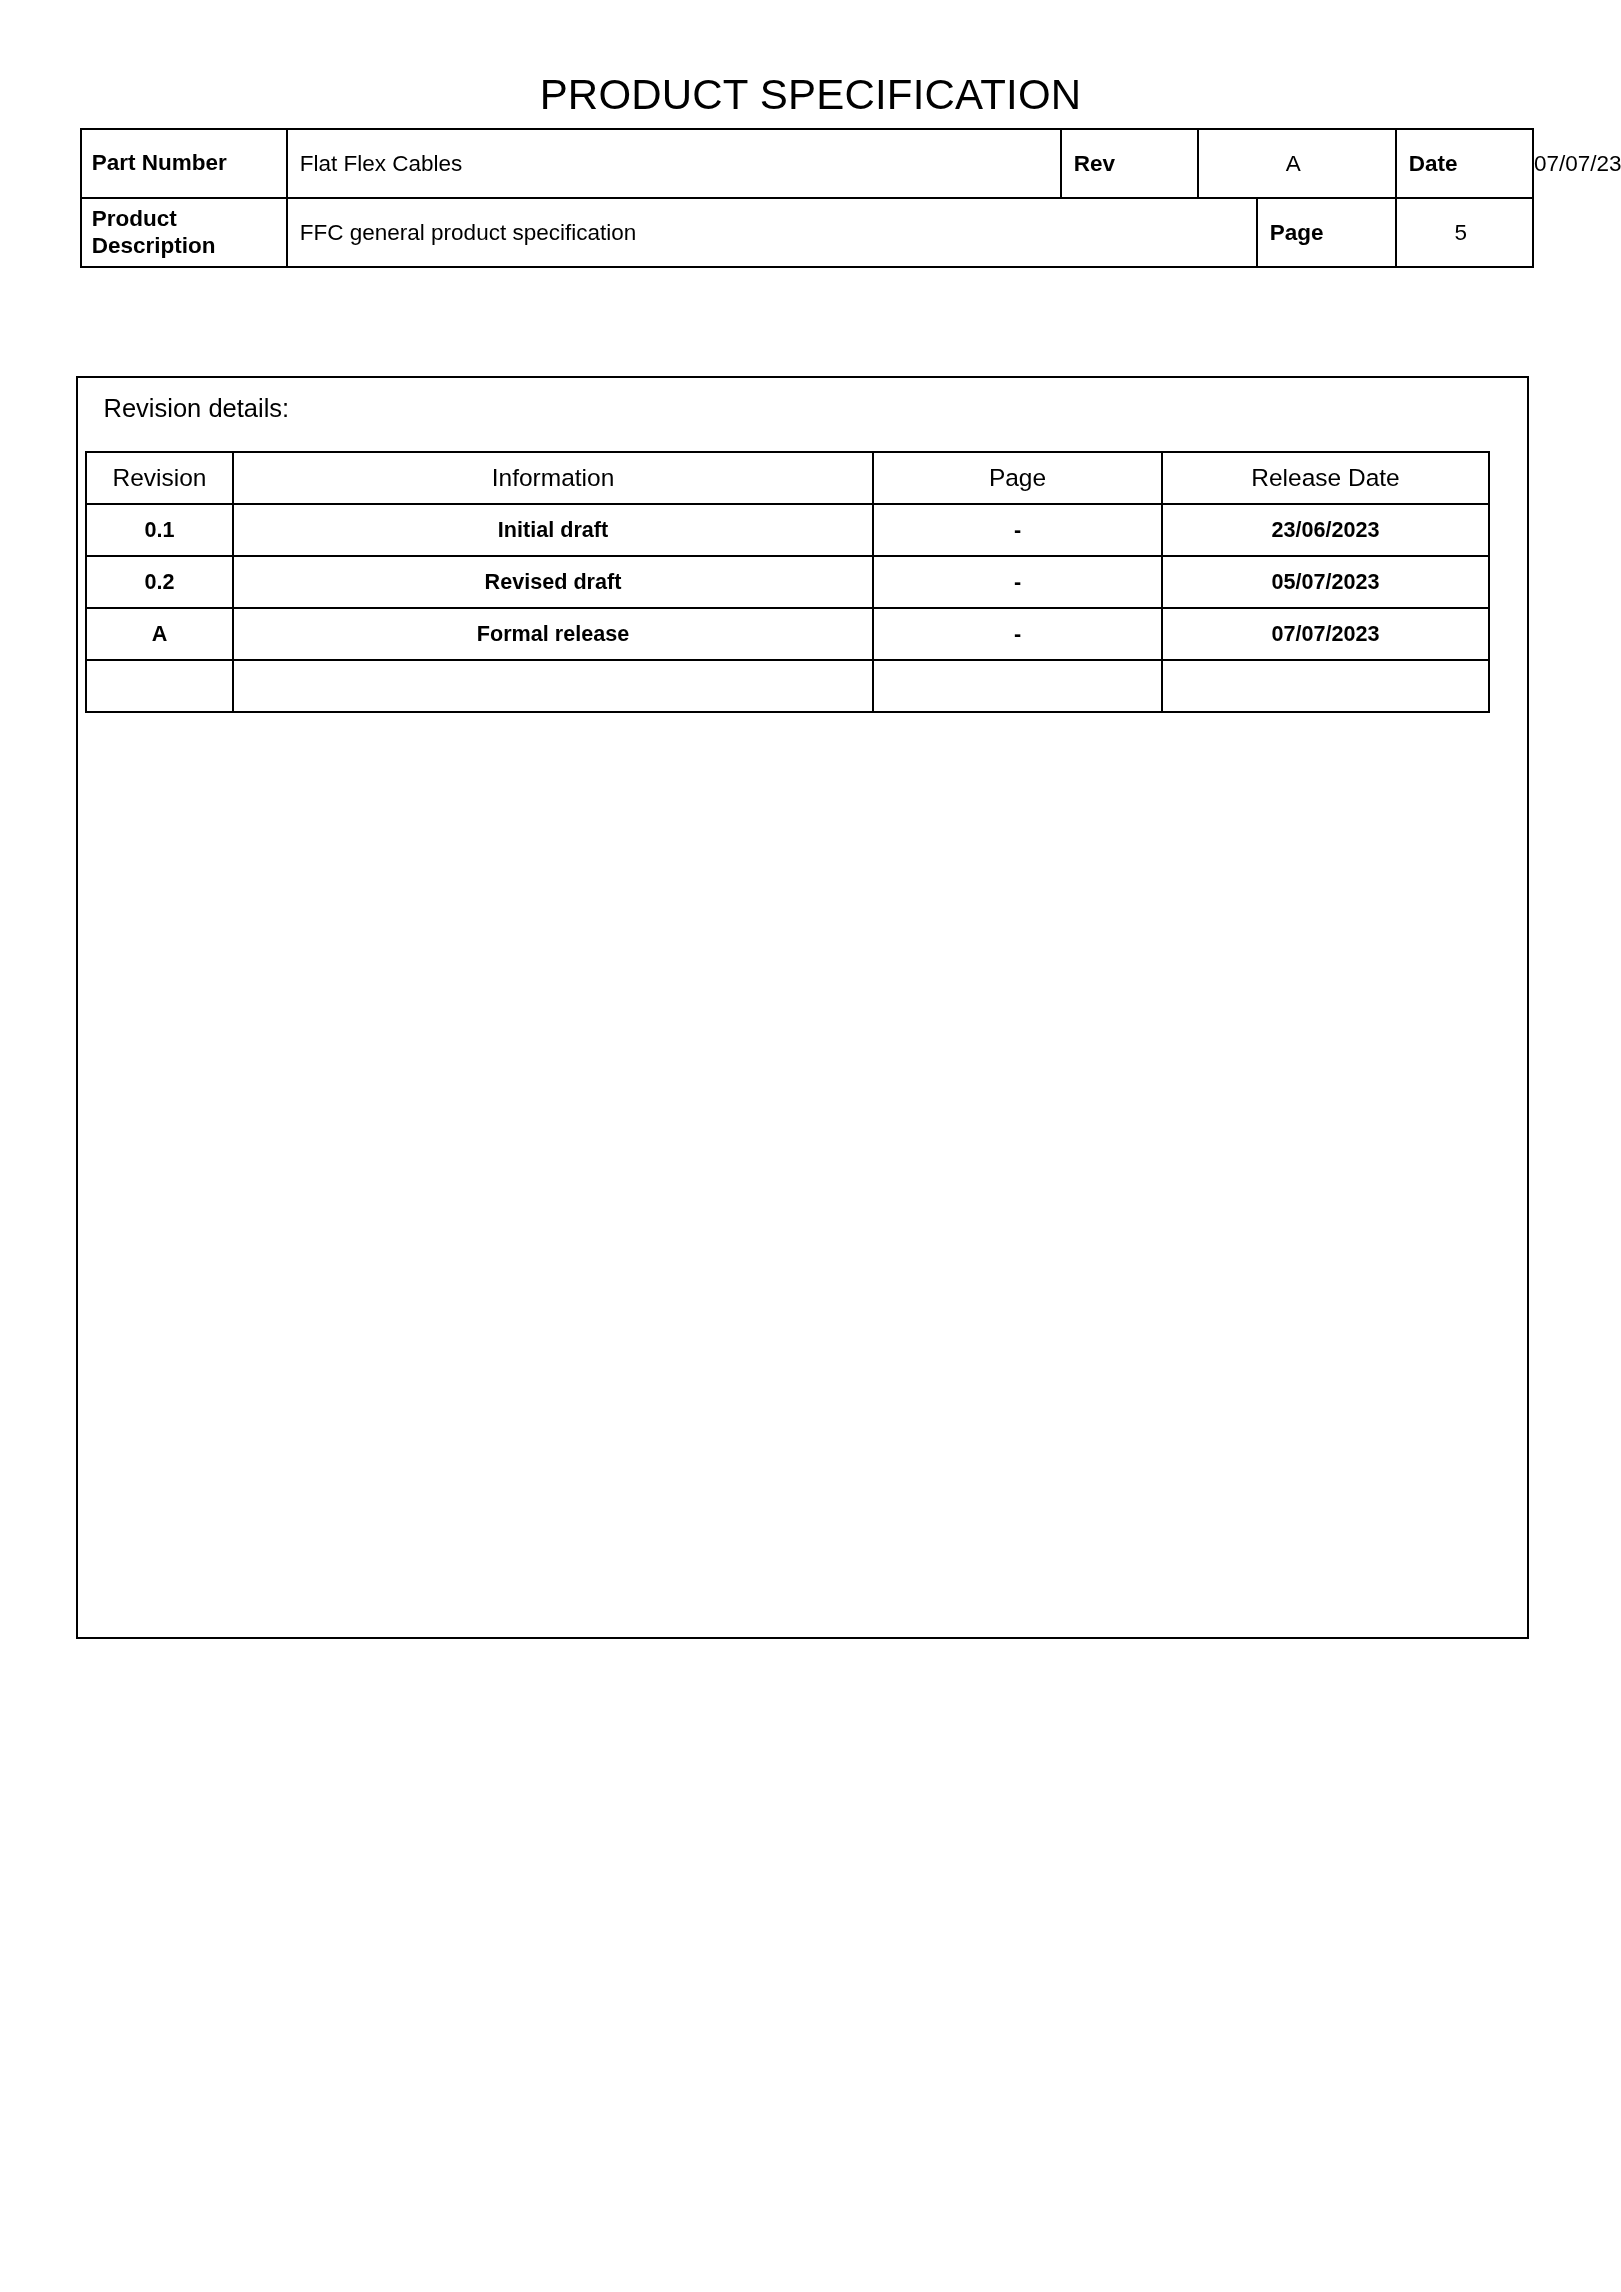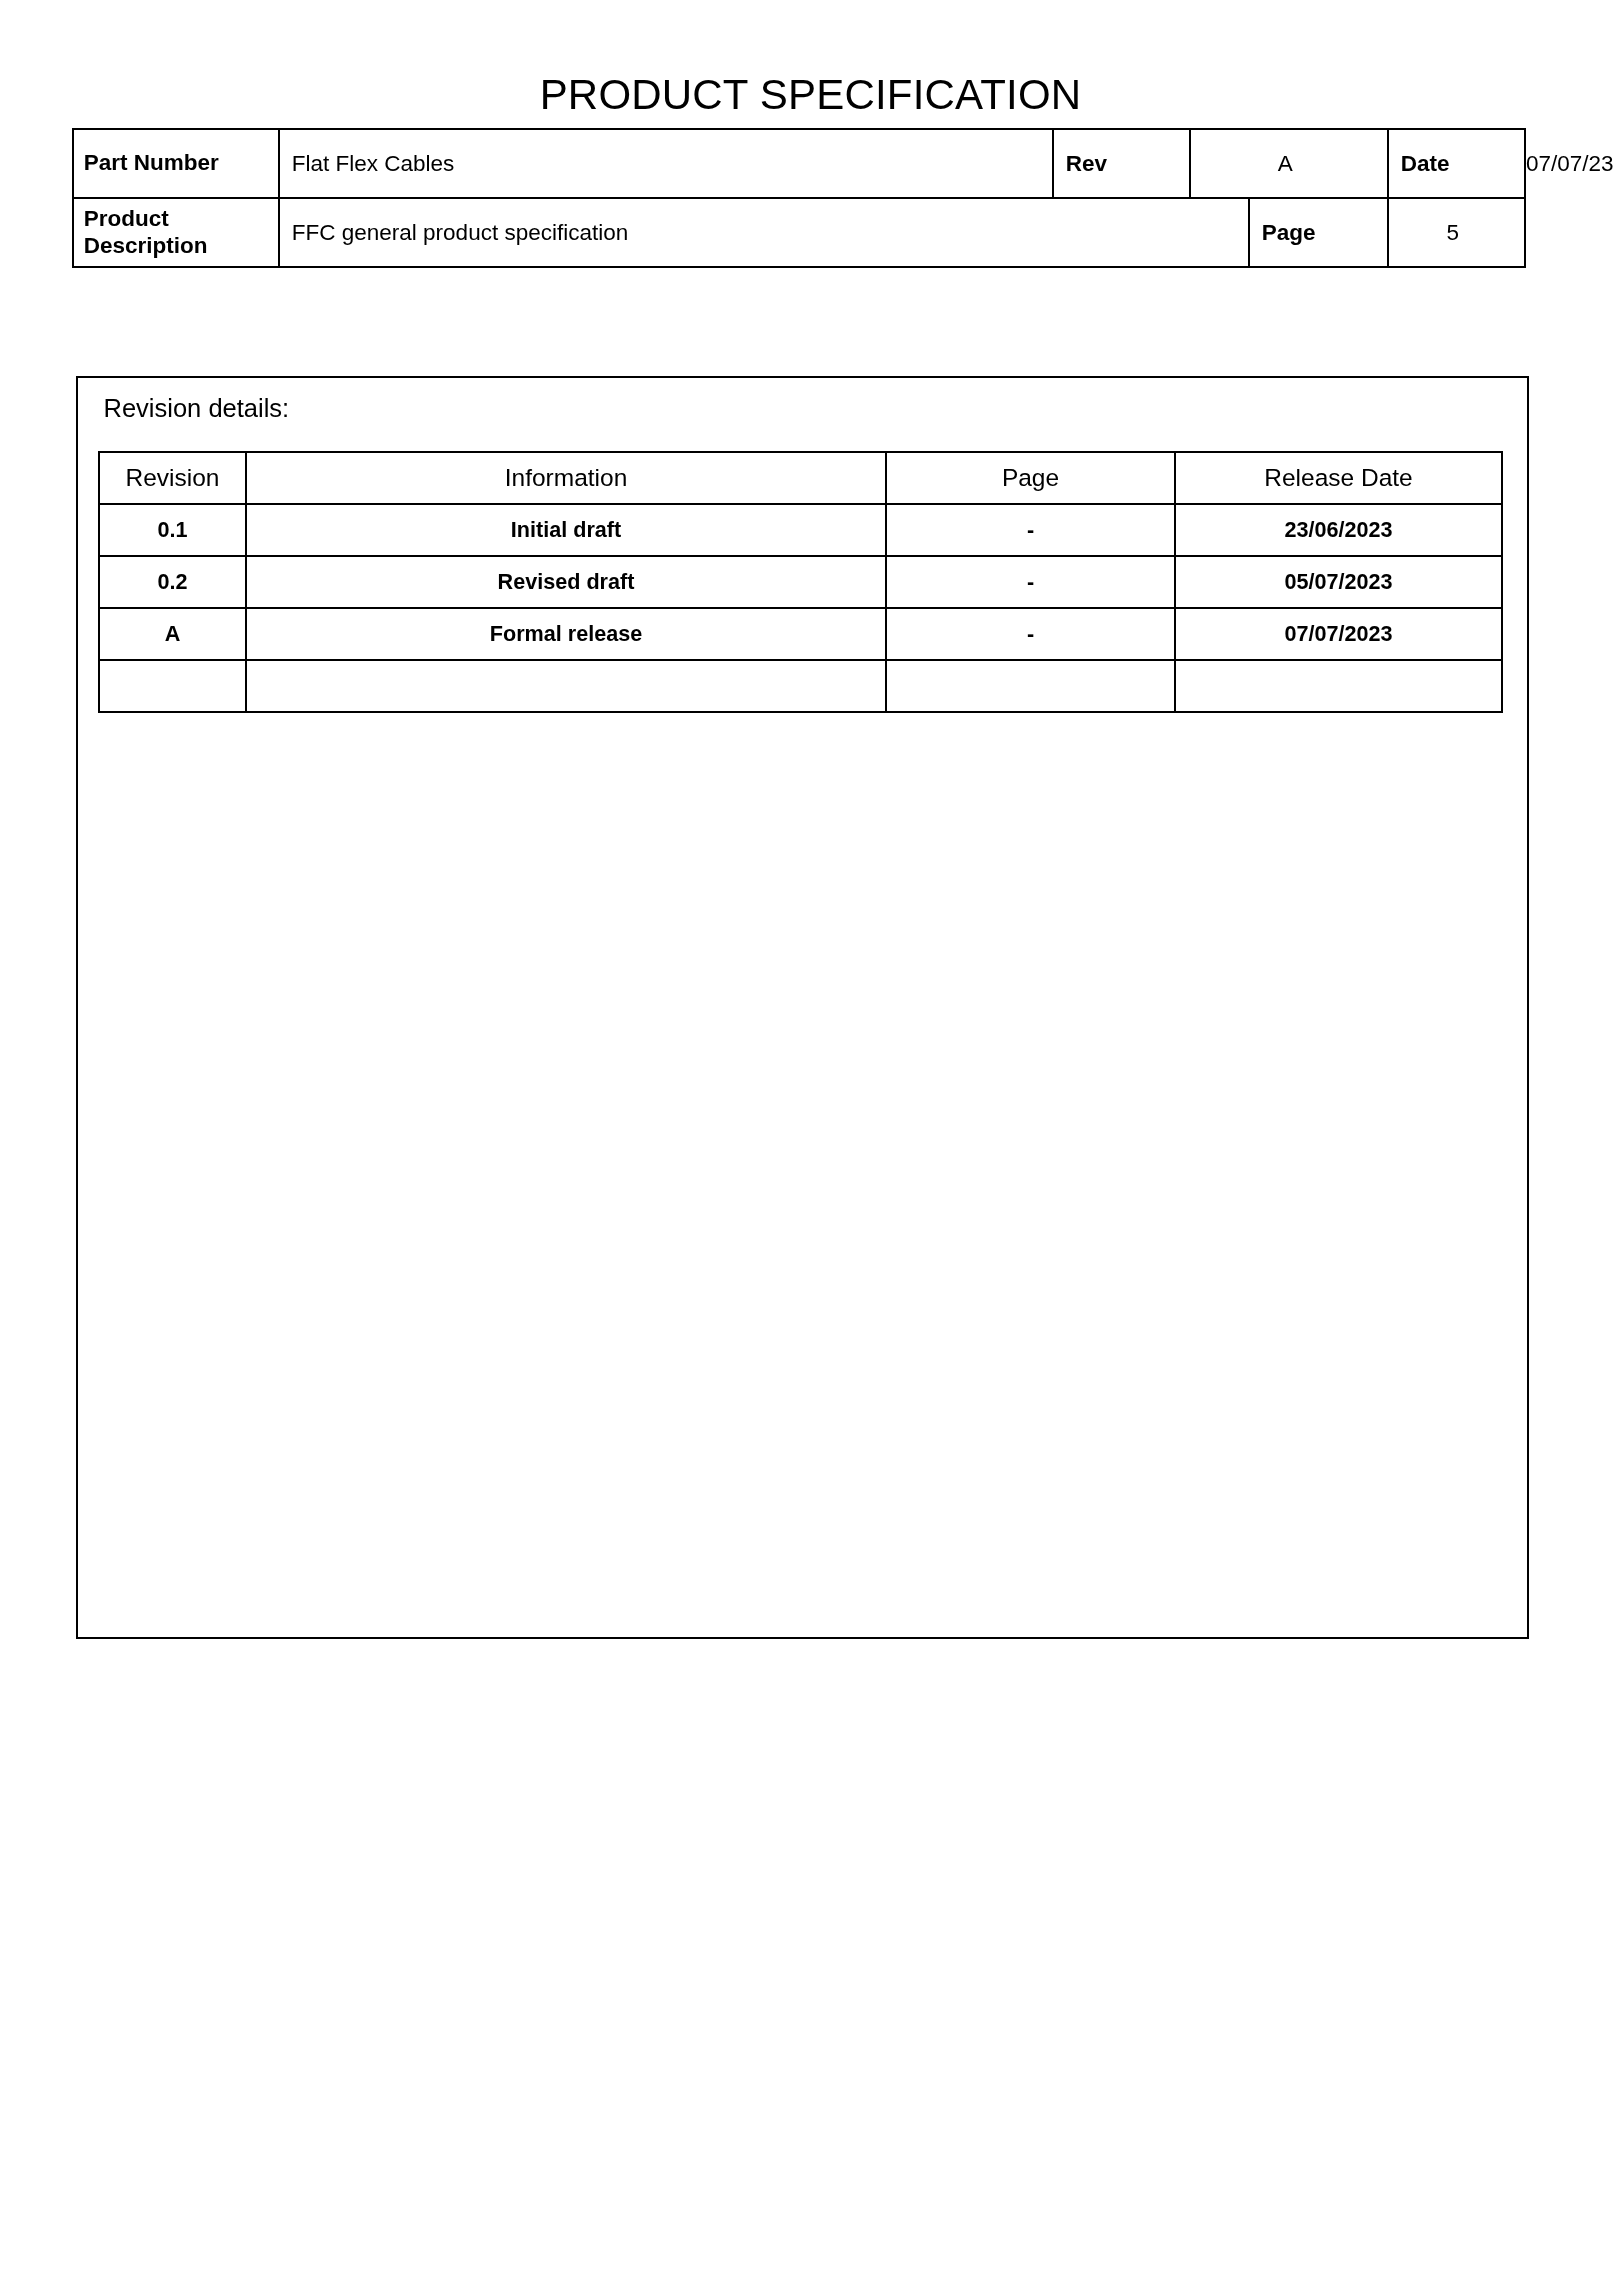--- a/index.html
+++ b/index.html
@@ -26,21 +26,21 @@
     font-size: 42px;
     font-weight: 400;
     letter-spacing: 0.2px;
     white-space: nowrap;
     margin-top: 34px;
   }
 
   
   .header-table {
     position: absolute;
-    left: 72px;
+    left: 80px;
     top: 128px;
     width: 1453px;
     border-collapse: collapse;
     table-layout: fixed;
   }
   .header-table td {
     border: 2px solid #000;
     padding: 0 7.8px;
     font-size: 22.5px;
     vertical-align: middle;
@@ -81,21 +81,21 @@
     position: absolute;
     left: 25.5px;
     top: 15.7px;
     font-size: 25.5px;
     white-space: nowrap;
   }
 
   
   .rev-table {
     position: absolute;
-    left: 20px;
+    left: 7px;
     top: 73px;
     width: 1404px;
     border-collapse: collapse;
     table-layout: fixed;
     border-radius: 11px;
   }
   .rev-table th,
   .rev-table td {
     border: 2px solid #000;
     height: 52px;

